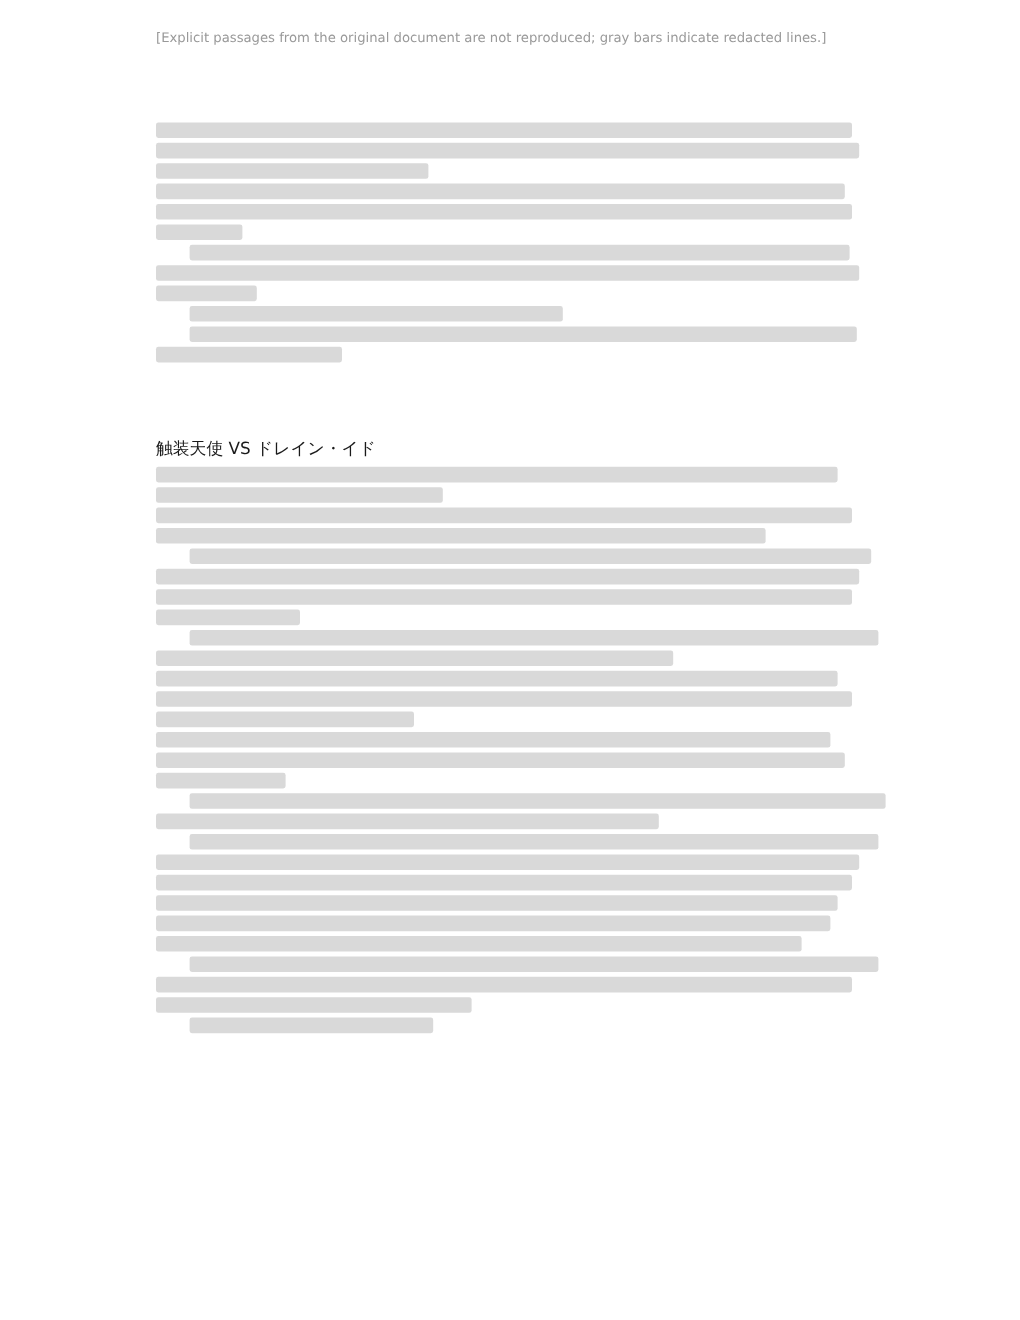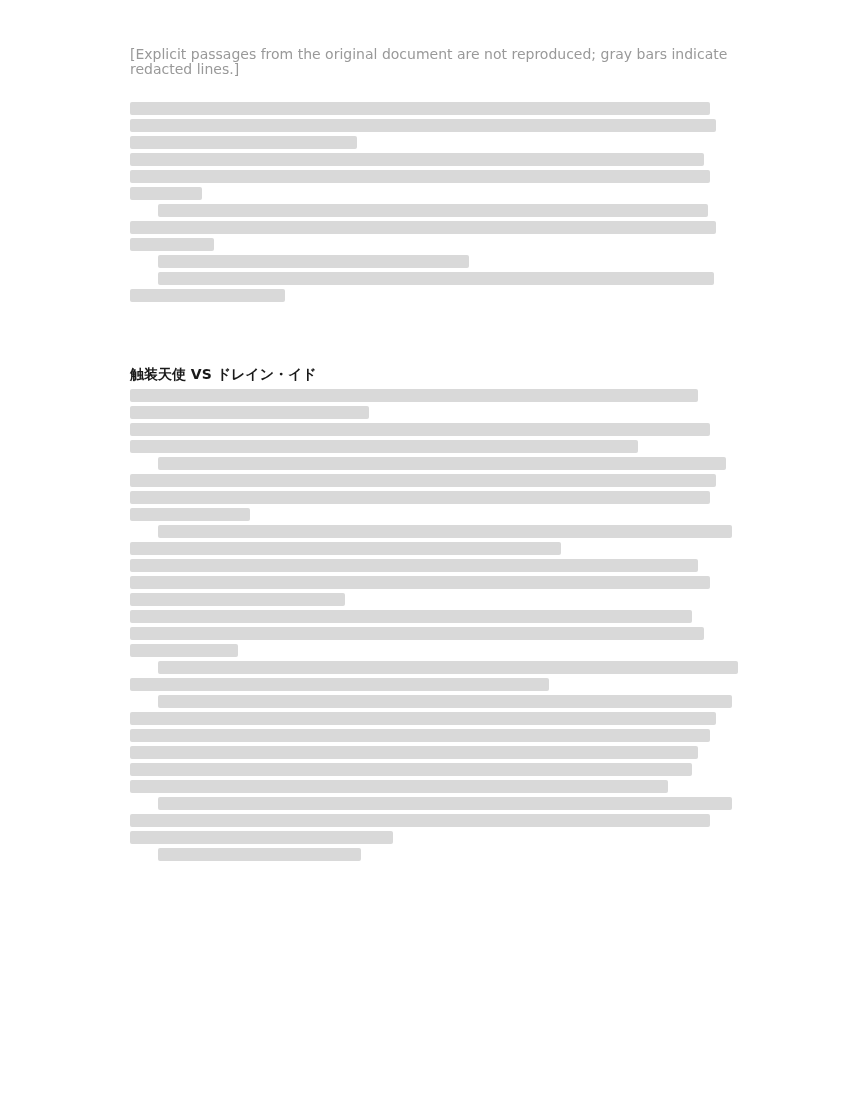--- a/index.html
+++ b/index.html
@@ -22,40 +22,40 @@
     width: 598px;
   }
   .para {
     margin: 0 0 4px 0;
   }
   .para-gap {
     height: 58px;
   }
   .section-heading {
     font-size: 14px;
-    font-weight: bold;
+    font-weight: normal;
     color: #1a1a1a;
     line-height: 21px;
     margin: 0 0 2px 0;
   }
   .redacted-line {
     height: 13px;
     margin: 4px 0;
     border-radius: 2px;
     background: #d9d9d9;
   }
   .redacted-line.indent {
     margin-left: 28px;
   }
   .notice {
     position: absolute;
     left: 130px;
-    top: 47px;
+    top: 24px;
     width: 598px;
-    font-size: 14px;
+    font-size: 11px;
     color: #999999;
     line-height: 15px;
   }
 </style>
 </head>
 <body>
 
 <div class="page">
 
   <div class="notice">[Explicit passages from the original document are not reproduced; gray bars indicate redacted lines.]</div>

